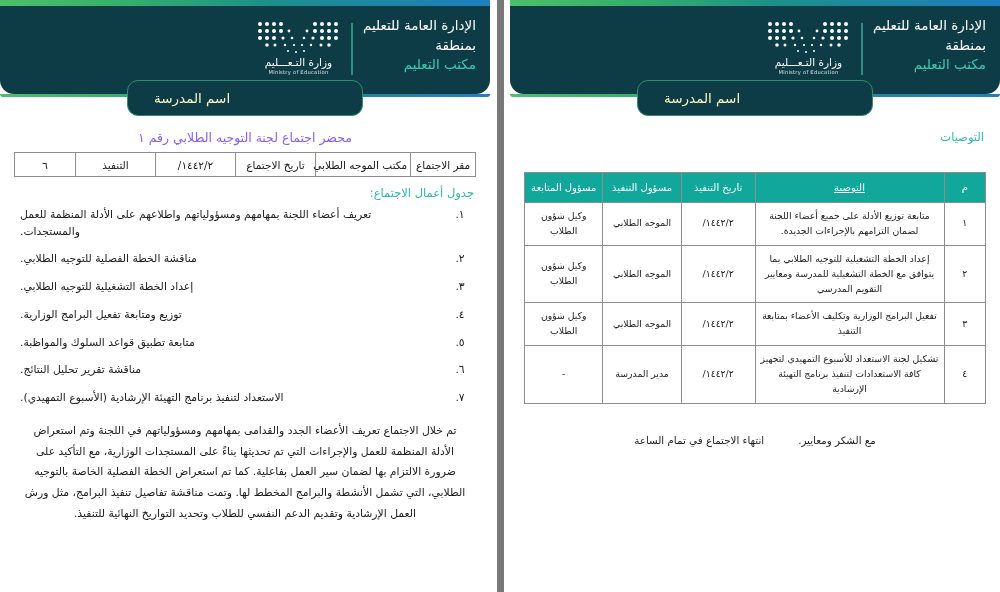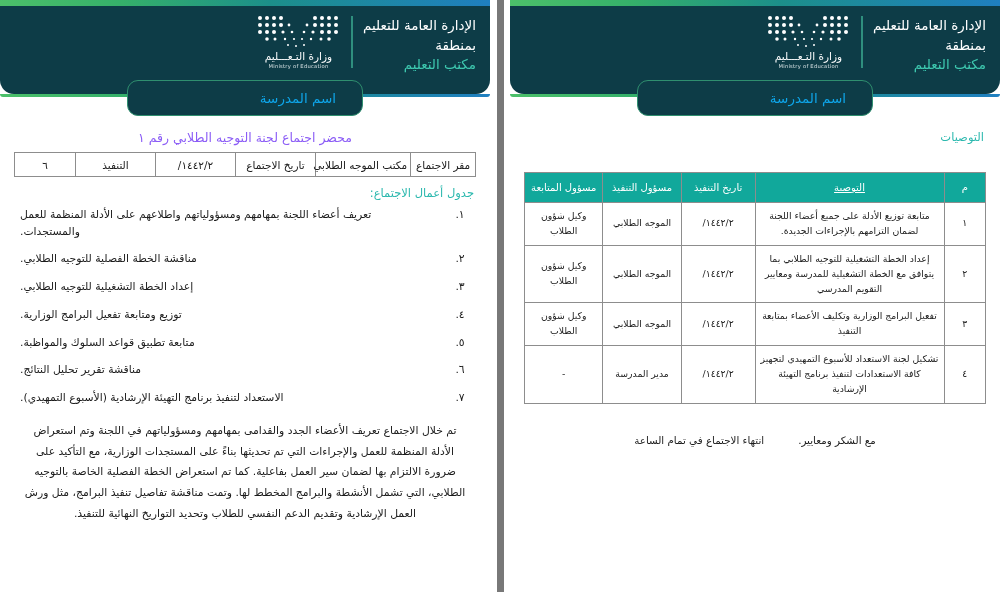--- a/index.html
+++ b/index.html
@@ -66,21 +66,21 @@
     border-radius: 0 0 14px 14px;
   }
 
   .header-inner {
     position: absolute;
     top: 10px;
     left: 0;
     right: 14px;
     display: flex;
     flex-direction: row;
-    align-items: flex-start;
+    align-items: flex-end;
     justify-content: flex-start;
     gap: 10px;
   }
 
   
   .logo-block {
     display: flex;
     flex-direction: column;
     align-items: center;
     padding-top: 4px;
@@ -129,23 +129,23 @@
   .school-badge {
     position: absolute;
     left: 50%;
     transform: translateX(-50%);
     bottom: -22px;
     min-width: 236px;
     padding: 9px 26px;
     background: #0d3c47;
     border: 1px solid #2f8f6f;
     border-radius: 11px;
-    text-align: right;
+    text-align: left;
     font-size: 13.5px;
-    color: #0ea5e9;
+    color: #fef9c3;
     white-space: nowrap;
     z-index: 5;
   }
 
   
   .page-body {
     padding: 36px 14px 0 14px;
   }
 
   .doc-title {

